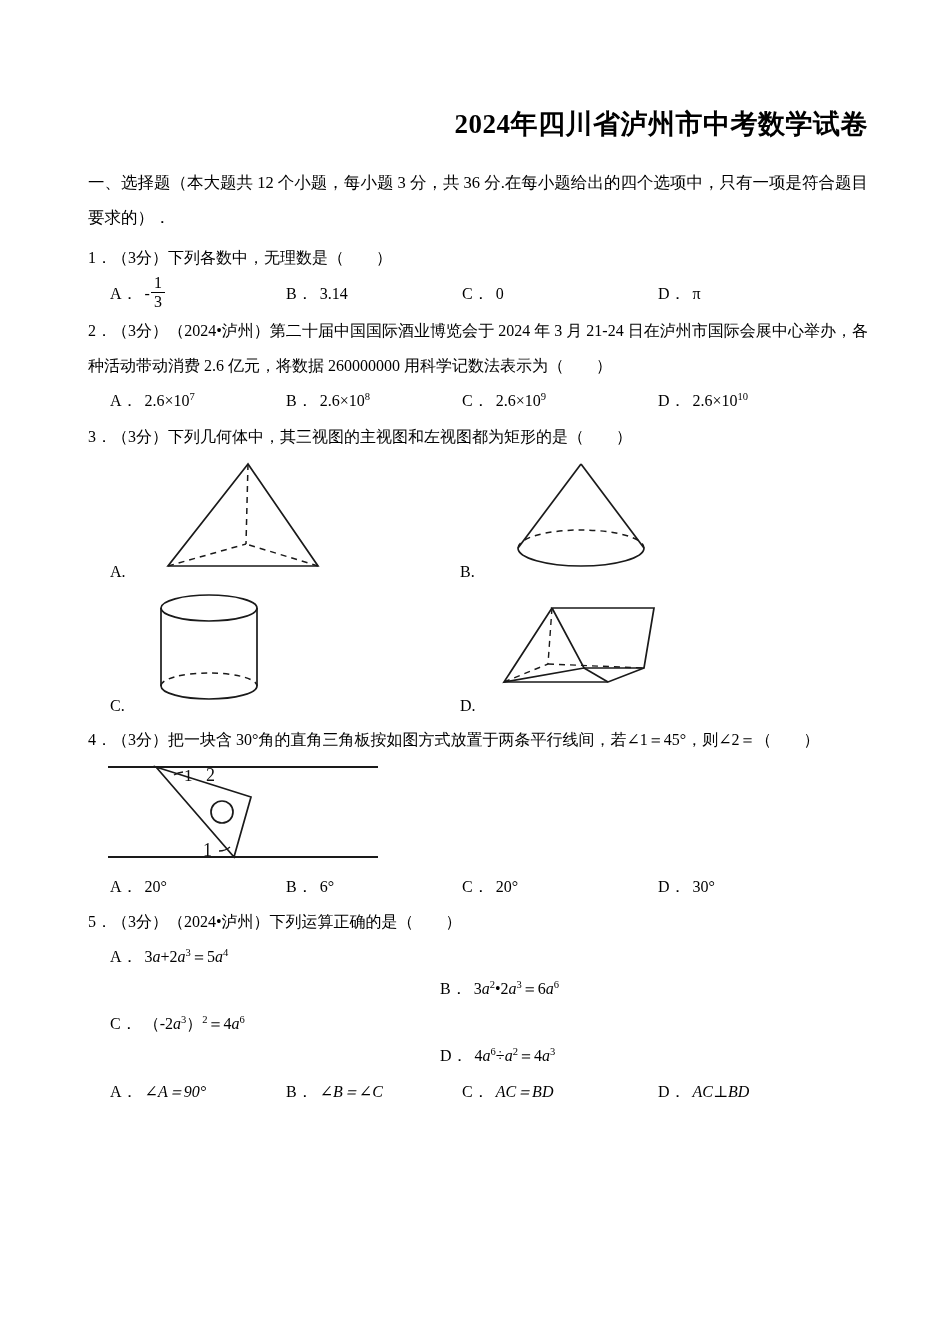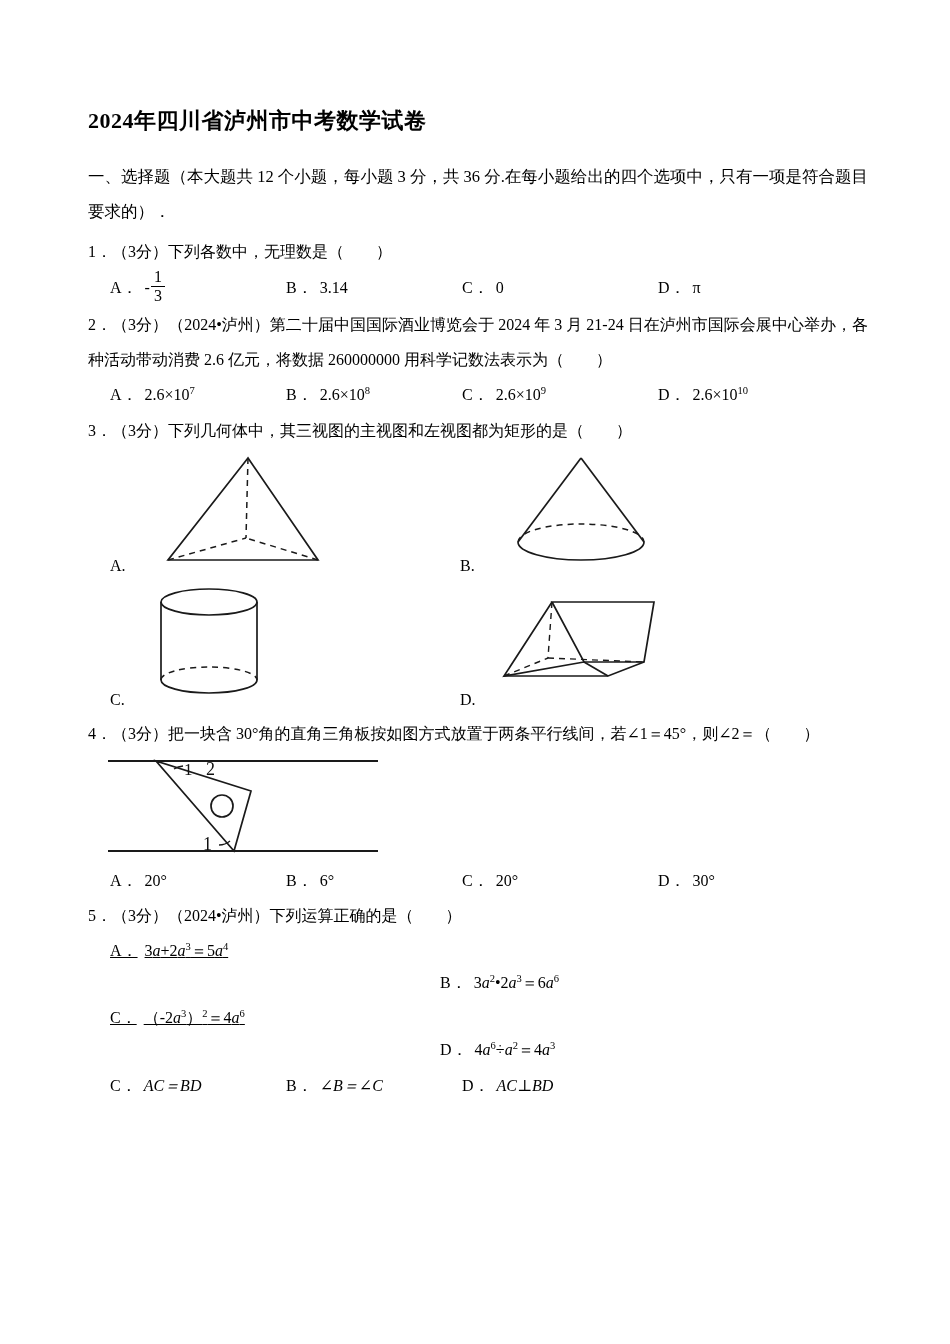--- a/index.html
+++ b/index.html
@@ -23,22 +23,22 @@
   }
   .content {
     position: absolute;
     left: 88px;
     top: 108px;
     width: 780px;
   }
 
   
   .doc-title {
-    text-align: left;
-    font-size: 22px;
+    text-align: right;
+    font-size: 27px;
     font-weight: bold;
     letter-spacing: 0.5px;
     margin: 0 0 26px 0;
     line-height: 1.2;
   }
 
   
   .section-head {
     font-size: 16.5px;
     font-weight: normal;
@@ -69,21 +69,21 @@
   .opt {
     display: inline-block;
     white-space: nowrap;
   }
   
   .opts-4 .opt:nth-child(1) { width: 176px; }
   .opts-4 .opt:nth-child(2) { width: 176px; }
   .opts-4 .opt:nth-child(3) { width: 196px; }
   .opts-4 .opt:nth-child(4) { width: auto; }
   
-  .opts-2 .opt:nth-child(1) { width: 330px; text-decoration: underline; }
+  .opts-2 .opt:nth-child(1) { width: 330px; }
   .opts-2 .opt:nth-child(2) { width: auto; margin-top: 32px; }
 
   .opt-label { margin-right: 7px; }
 
   sup, .sup {
     font-size: 0.66em;
     vertical-align: super;
     line-height: 0;
   }
   .ital { font-style: italic; }
@@ -295,24 +295,27 @@
           <span class="opt-label">D．</span><span>4<span class="ital">a</span><span class="sup">6</span>÷<span class="ital">a</span><span class="sup">2</span>＝4<span class="ital">a</span><span class="sup">3</span></span>
         </span>
       </div>
     </div>
   </div>
 
   <div class="question">
     <div class="opts opts-4">
       <div class="opt-row">
         <span class="opt">
+          <span class="opt-label">A．</span><span class="ital">∠A＝90°</span>
+        </span>
+        <span class="opt">
+          <span class="opt-label">B．</span><span class="ital">∠B＝∠C</span>
+        </span>
+        <span class="opt">
           <span class="opt-label">C．</span><span class="ital">AC＝BD</span>
-        </span>
-        <span class="opt">
-          <span class="opt-label">B．</span><span class="ital">∠B＝∠C</span>
         </span>
         <span class="opt">
           <span class="opt-label">D．</span><span class="ital">AC⊥BD</span>
         </span>
       </div>
     </div>
   </div>
 
 </div>
 </div>

